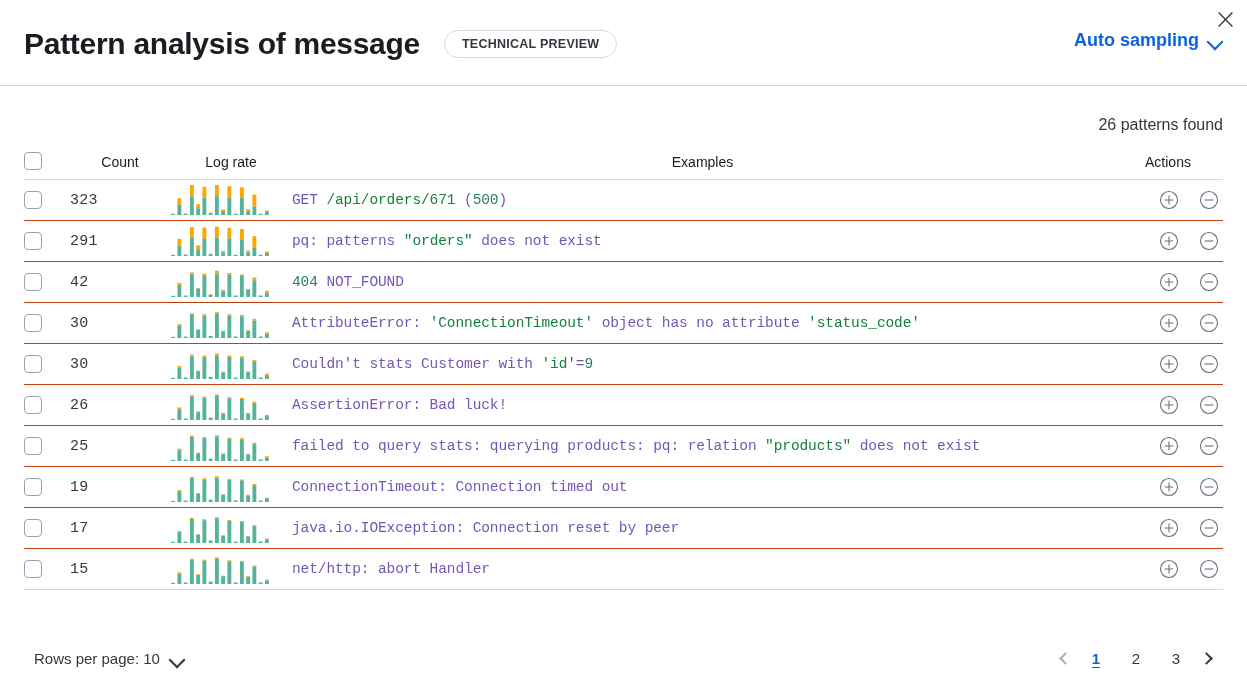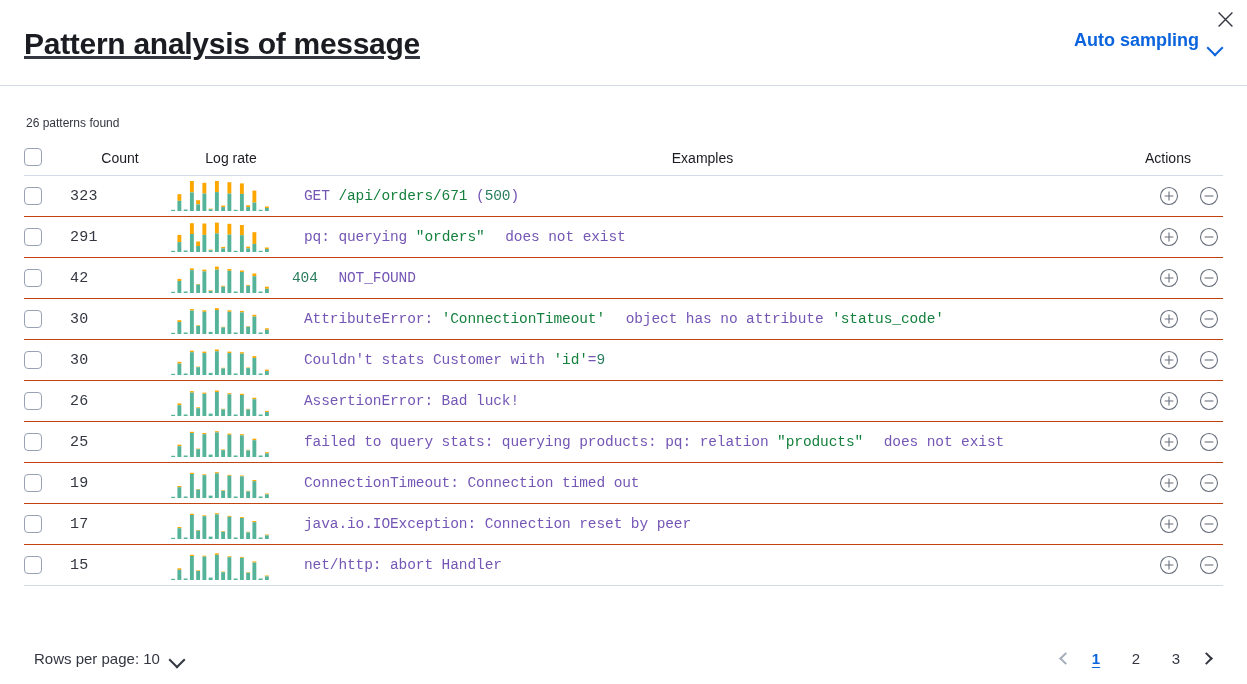--- a/index.html
+++ b/index.html
@@ -30,21 +30,20 @@
     align-items: flex-start;
     padding: 26px 24px 0 24px;
     position: relative;
     flex: 0 0 auto;
   }
 
   .title-group {
     display: flex;
     align-items: center;
     gap: 24px;
-    text-decoration: underline;
   }
 
   .page-title {
     font-size: 30px;
     line-height: 36px;
     font-weight: 700;
     letter-spacing: -0.28px;
     color: #1a1c21;
     white-space: nowrap;
   }
@@ -66,21 +65,21 @@
 
   .header-right {
     margin-left: auto;
     display: flex;
     align-items: center;
     padding-top: 4px;
   }
 
   .sampling-btn {
     display: inline-flex;
-    align-items: flex-end;
+    align-items: center;
     gap: 9px;
     background: none;
     border: none;
     cursor: pointer;
     font-family: inherit;
     font-size: 18px;
     font-weight: 600;
     color: #0b64dd;
     padding: 0;
   }
@@ -120,23 +119,24 @@
   
   .flyout-body {
     flex: 1 1 auto;
     padding: 0 24px;
     overflow: hidden;
     display: flex;
     flex-direction: column;
   }
 
   .patterns-found {
-    font-size: 12px;
+    font-size: 16px;
     color: #343741;
     padding: 30px 0 18px 2px;
+    text-align: right;
   }
 
   
   table.patterns {
     width: 100%;
     border-collapse: collapse;
     table-layout: fixed;
   }
 
   table.patterns th {
@@ -192,21 +192,21 @@
 
   .example-cell {
     font-family: "Liberation Mono", monospace;
     font-size: 14.5px;
     letter-spacing: -0.1px;
     white-space: nowrap;
     overflow: hidden;
     text-overflow: ellipsis;
     color: #7456b5;
   }
-  .tok-default { color: #7456b5; margin-left: 12px; }
+  .tok-default { color: #7456b5; }
   .tok-str     { color: #15803d; }
   .tok-num     { color: #2a7e5e; }
   .tok-punct   { color: #7456b5; }
 
   .actions-cell {
     text-align: right;
     white-space: nowrap;
     padding-right: 8px;
   }
   .icon-btn {
@@ -279,20 +279,21 @@
   .chev-r { transform: rotate(-45deg); margin-right: 3px; }
 </style>
 </head>
 <body>
 
 <div class="flyout">
 
   <div class="flyout-header">
     <div class="title-group">
       <div class="page-title">Pattern analysis of message</div>
+      <span class="badge-pill">TECHNICAL PREVIEW</span>
     </div>
 
     <div class="header-right">
       <button class="sampling-btn">
         <span>Auto sampling</span>
         <span class="chev-down"></span>
       </button>
     </div>
 
     <button class="close-btn">
@@ -406,21 +407,21 @@
                 <rect x="69.94" y="13.20" width="3.88" height="16.80" fill="#54b399"></rect>
                 <rect x="76.19" y="24.60" width="3.88" height="1.80" fill="#fca700"></rect>
                 <rect x="76.19" y="26.40" width="3.88" height="3.60" fill="#54b399"></rect>
                 <rect x="82.44" y="10.20" width="3.88" height="11.70" fill="#fca700"></rect>
                 <rect x="82.44" y="21.90" width="3.88" height="8.10" fill="#54b399"></rect>
                 <rect x="88.69" y="28.80" width="3.88" height="1.20" fill="#54b399"></rect>
                 <rect x="94.94" y="25.50" width="3.88" height="1.50" fill="#fca700"></rect>
                 <rect x="94.94" y="27.00" width="3.88" height="3.00" fill="#54b399"></rect>
               </svg>
             </td>
-            <td class="example-cell"><span class="tok-default">pq: querying </span><span class="tok-str">"orders"</span><span class="tok-default"> does not exist</span></td>
+            <td class="example-cell"><span class="tok-default">pq: patterns </span><span class="tok-str">"orders"</span><span class="tok-default"> does not exist</span></td>
             <td class="actions-cell"><button class="icon-btn">
                 <svg width="20" height="20" viewBox="0 0 20 20">
                   <circle cx="10" cy="10" r="8.5" fill="none" stroke="currentColor" stroke-width="1.1"></circle>
                   <path d="M10 5.6 V14.4 M5.6 10 H14.4" stroke="currentColor" stroke-width="1.1" fill="none"></path>
                 </svg>
               </button><button class="icon-btn">
                 <svg width="20" height="20" viewBox="0 0 20 20">
                   <circle cx="10" cy="10" r="8.5" fill="none" stroke="currentColor" stroke-width="1.1"></circle>
                   <path d="M5.6 10 H14.4" stroke="currentColor" stroke-width="1.1" fill="none"></path>
                 </svg>

